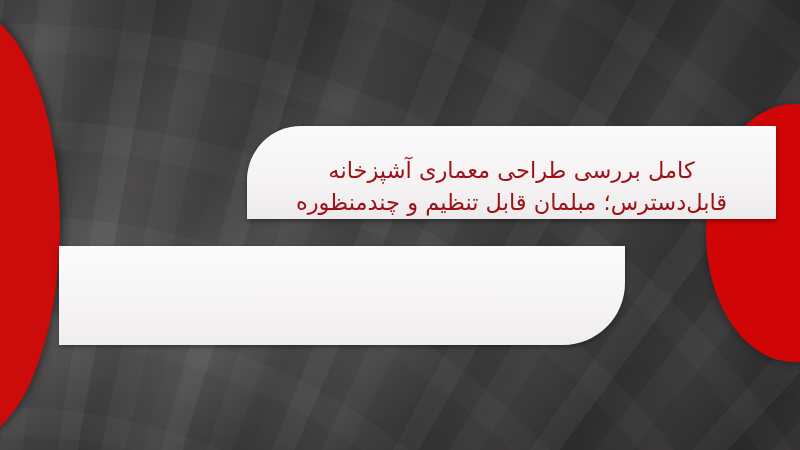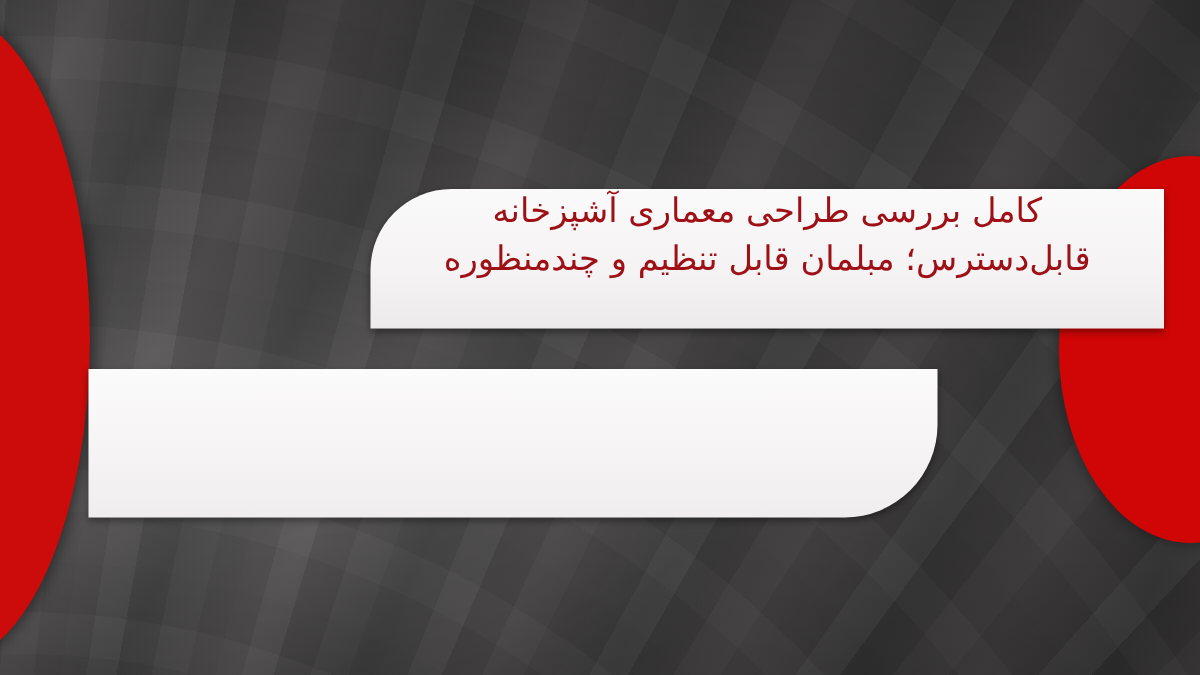--- a/index.html
+++ b/index.html
@@ -112,21 +112,21 @@
   .title-panel {
     position: absolute;
     left: 247px;
     top: 126px;
     width: 529px;
     height: 93px;
     background: linear-gradient(180deg, #fbfafa 0%, #f4f2f3 62%, #eceaea 100%);
     border-top-left-radius: 54px;
     box-shadow: 0 2px 5px rgba(0,0,0,0.40);
     display: flex;
-    align-items: flex-start;
+    align-items: flex-end;
     justify-content: center;
     z-index: 3;
   }
 
   .title-text {
     direction: rtl;
     text-align: center;
     color: #9e1015;
     font-size: 22.5px;
     line-height: 1.42;

